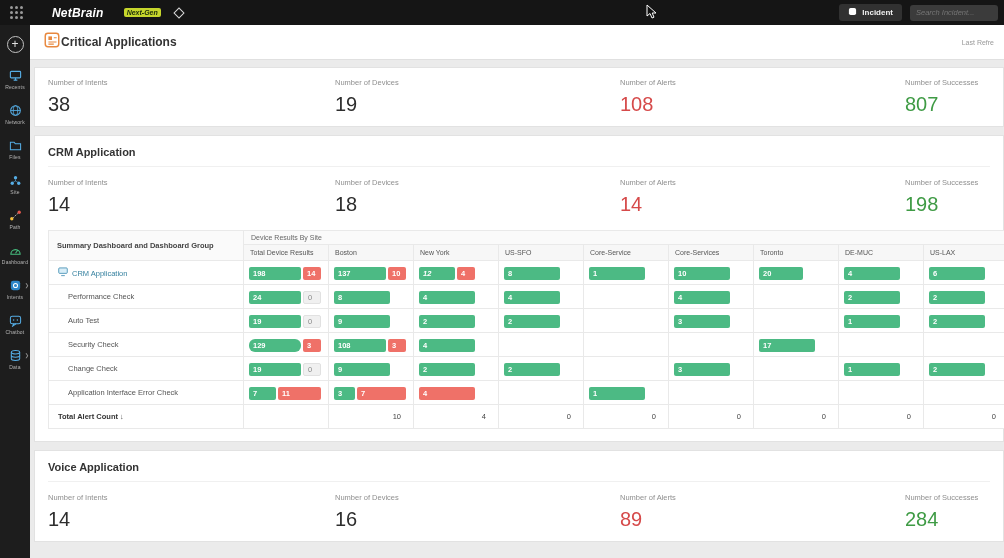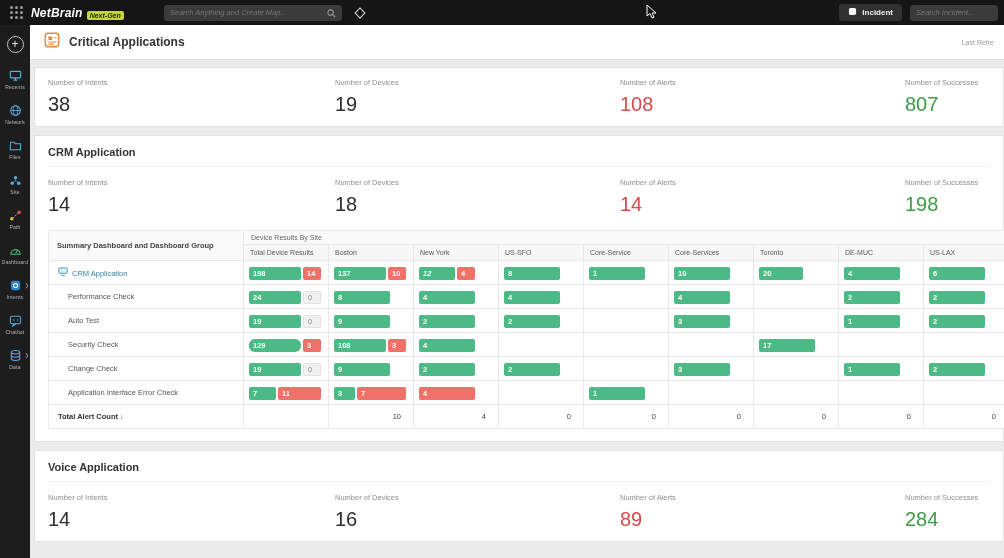--- a/index.html
+++ b/index.html
@@ -7,21 +7,21 @@
     --alert:#d64a4a; --success:#3f9b45;
   }
   *{box-sizing:border-box;margin:0;padding:0;}
   body{font-family:"Liberation Sans",sans-serif;background:#555;}
   .screen{width:1004px;height:558px;position:relative;overflow:hidden;background:#ebebeb;}
 
   
   .topbar{height:25px;background:#151515;display:flex;align-items:center;padding:0 6px;position:relative;}
   .grid-icon{width:13px;height:13px;display:grid;grid-template-columns:repeat(3,1fr);grid-template-rows:repeat(3,1fr);gap:2px;margin:0 4px;cursor:pointer;}
   .grid-icon i{background:#9a9a9a;border-radius:50%;}
-  .logo{display:flex;align-items:flex-end;gap:4px;margin-left:4px;}
+  .logo{display:flex;align-items:center;gap:20px;margin-left:25px;}
   .logo-text{color:#fff;font-weight:700;font-style:italic;font-size:12px;letter-spacing:.2px;}
   .logo-badge{background:#c6d62c;color:#20300a;font-size:7px;font-style:italic;font-weight:700;padding:1px 3px;border-radius:2px;}
   .tb-search{background:#3b3b3b;border-radius:3px;height:16px;display:flex;align-items:center;padding:0 6px;}
   .tb-search input{background:transparent;border:none;outline:none;color:#c9c9c9;font-size:7.5px;font-style:italic;flex:1;font-family:"Liberation Sans",sans-serif;}
   .main-search{width:178px;margin-left:40px;}
   .diamond{width:8px;height:8px;border:1px solid #d8d8d8;transform:rotate(45deg);margin-left:14px;}
   .tb-spacer{flex:1;}
   .incident-btn{display:flex;align-items:center;gap:5px;background:#313131;border-radius:3px;padding:3px 9px;color:#f0f0f0;font-size:8px;font-weight:700;cursor:pointer;margin-right:8px;}
   .incident-search{width:88px;margin-right:0;}
   .cursor{position:absolute;left:646px;top:4px;pointer-events:none;}
@@ -33,21 +33,21 @@
   .sidebar{width:30px;background:#1d1d1d;display:flex;flex-direction:column;align-items:center;padding-top:11px;flex-shrink:0;}
   .add-btn{width:17px;height:17px;border:1px solid #c2c2c2;border-radius:50%;color:#e2e2e2;font-size:12px;line-height:14px;text-align:center;margin-bottom:15px;cursor:pointer;}
   .sb-item{display:flex;flex-direction:column;align-items:center;margin-bottom:13px;position:relative;width:100%;cursor:pointer;}
   .sb-icon{width:14px;height:14px;display:flex;align-items:center;justify-content:center;}
   .sb-label{font-size:5px;color:#b8b8b8;margin-top:2px;letter-spacing:.2px;}
   .sb-chevron{position:absolute;right:1px;top:4px;color:#8f8f8f;font-size:5px;}
 
   
   .main{flex:1;display:flex;flex-direction:column;overflow:hidden;}
   .page-header{height:35px;background:#fff;display:flex;align-items:center;padding:0 13px;border-bottom:1px solid #e0e0e0;flex-shrink:0;}
-  .ph-title{font-size:12px;font-weight:700;color:#333;margin-left:8px;}
+  .ph-title{font-size:12px;font-weight:700;color:#333;margin-left:0;}
   .ph-right{margin-left:auto;font-size:7px;color:#999;white-space:nowrap;margin-right:-3px;}
   .content{flex:1;padding:7px 0 0 4px;overflow:hidden;}
 
   .card{background:#fff;border:1px solid #e2e2e2;margin-bottom:8px;padding:10px 13px 12px 13px;}
   .card-title{font-size:11px;font-weight:700;color:#333;padding-bottom:8px;border-bottom:1px solid #f0f0f0;margin-bottom:11px;}
   .metrics{display:grid;grid-template-columns:287px 285px 285px 1fr;}
   .metric-label{font-size:7.5px;color:#8f8f8f;margin-bottom:7px;}
   .metric-value{font-size:20px;color:#2e2e2e;line-height:1;}
   .metric-value.red{color:var(--alert);}
   .metric-value.green{color:var(--success);}
@@ -85,29 +85,20 @@
         <i></i>
         <i></i>
         <i></i>
         <i></i>
         <i></i>
     </div>
     <div class="logo">
       <span class="logo-text">NetBrain</span>
       <span class="logo-badge">Next-Gen</span>
     </div>
-    <div class="tb-search main-search">
-      <input placeholder="Search Anything and Create Map..." style="">
-      <span>
-        <svg width="9" height="9" viewBox="0 0 10 10">
-            <circle cx="4" cy="4" r="3" fill="none" stroke="#9a9a9a" stroke-width="1.2"></circle>
-            <path d="M6.3 6.3 L9 9" stroke="#9a9a9a" stroke-width="1.2"></path>
-          </svg>
-      </span>
-    </div>
     <div class="diamond"></div>
     <div class="tb-spacer"></div>
     <div class="incident-btn">
       <span>
         <svg width="9" height="9" viewBox="0 0 10 10">
             <rect x="1" y="1" width="8" height="8" rx="2" fill="#fff"></rect>
           </svg>
       </span>
       <span>Incident</span>
     </div>

